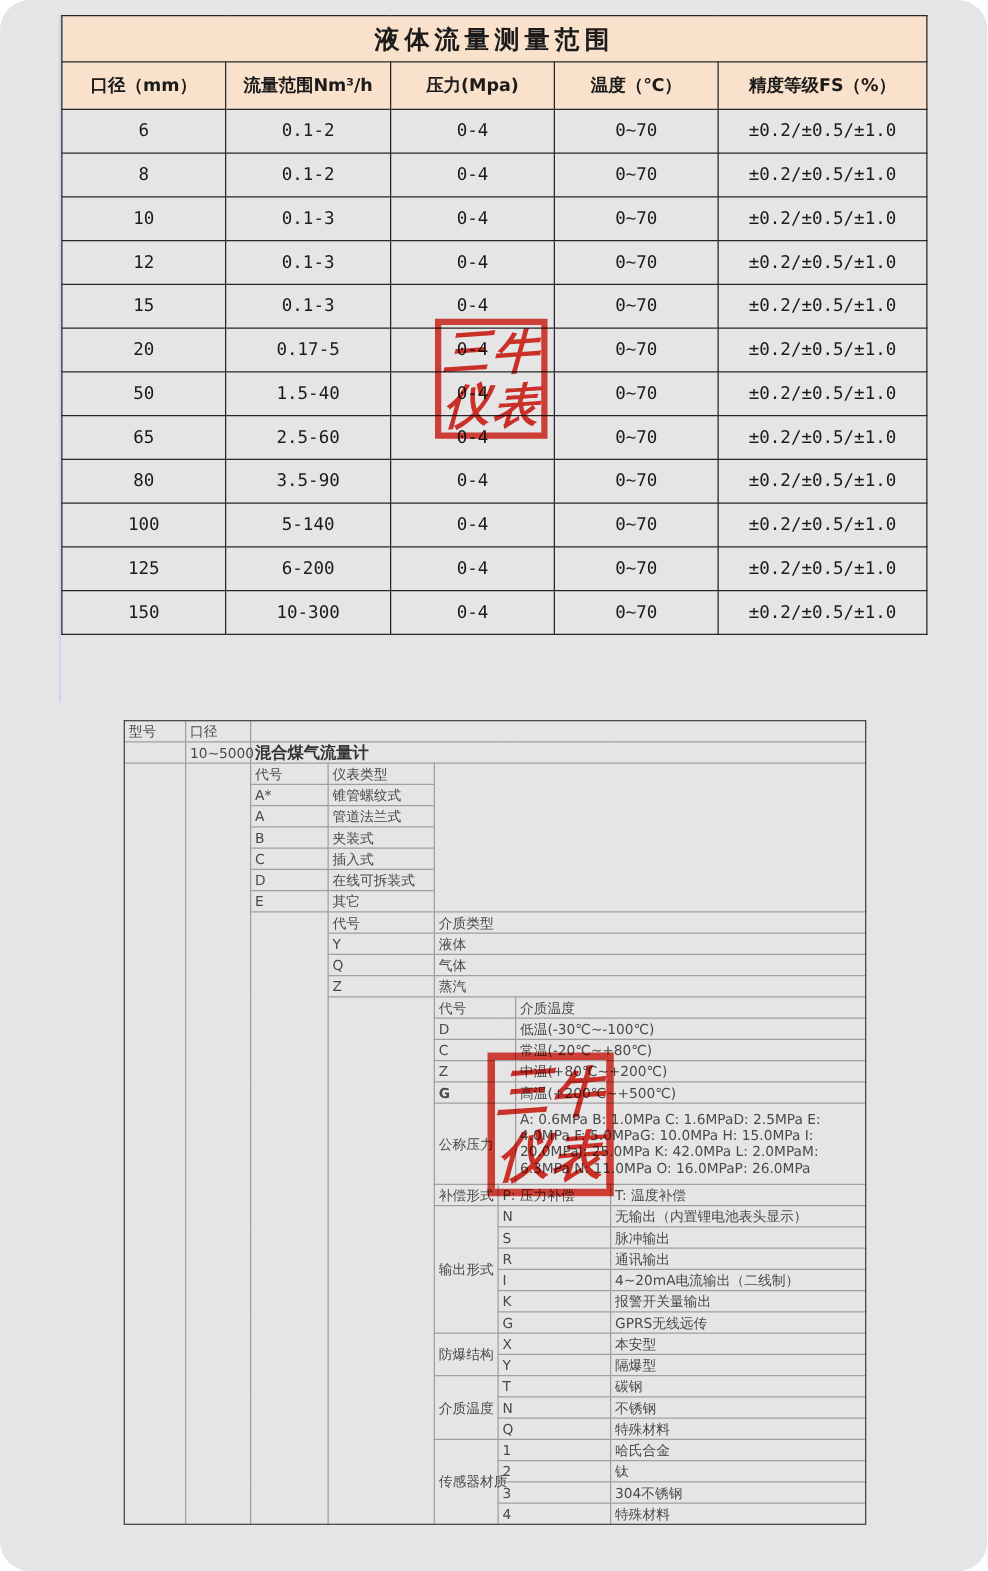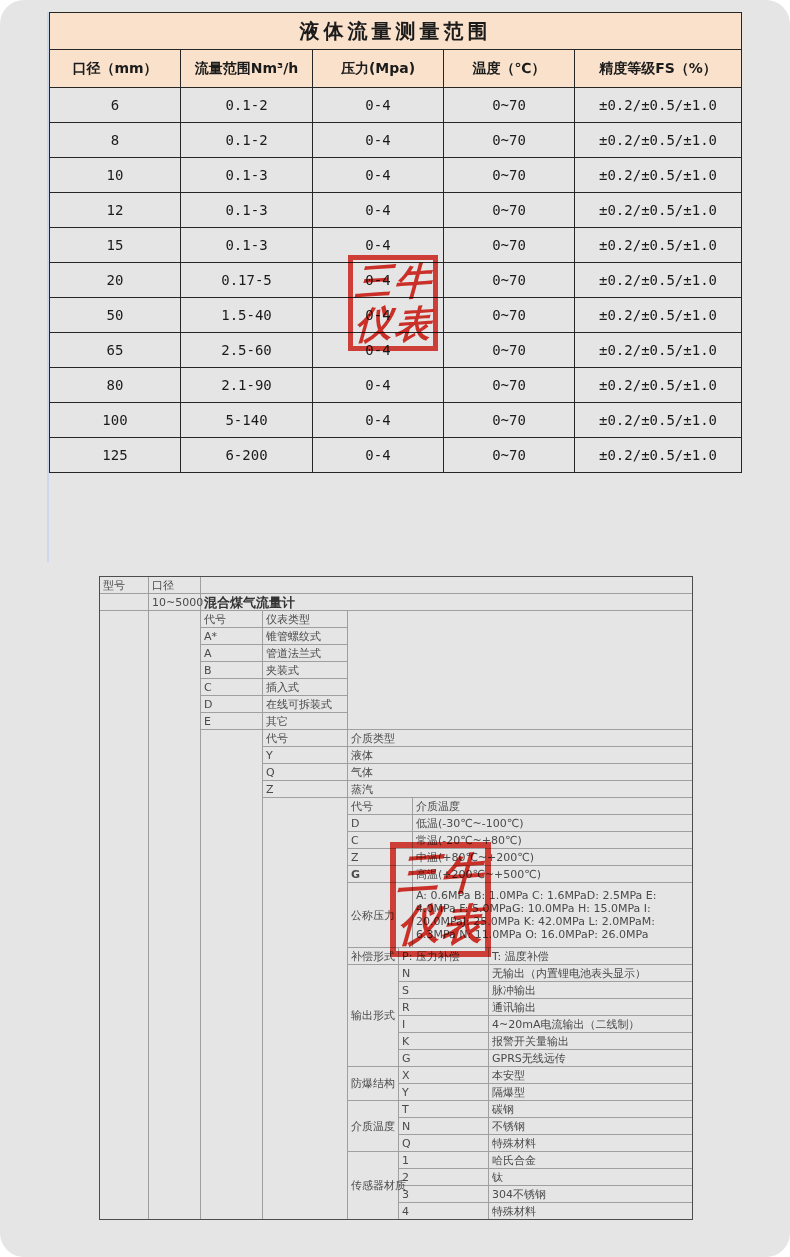--- a/index.html
+++ b/index.html
@@ -124,21 +124,21 @@
         <tr class="data-row">
           <td>65</td>
           <td>2.5-60</td>
           <td>0-4</td>
           <td>0~70</td>
           <td>±0.2/±0.5/±1.0</td>
         </tr>
 
         <tr class="data-row">
           <td>80</td>
-          <td>2.1-90</td>
+          <td>3.5-90</td>
           <td>0-4</td>
           <td>0~70</td>
           <td>±0.2/±0.5/±1.0</td>
         </tr>
 
         <tr class="data-row">
           <td>100</td>
           <td>5-140</td>
           <td>0-4</td>
           <td>0~70</td>
@@ -146,20 +146,27 @@
         </tr>
 
         <tr class="data-row">
           <td>125</td>
           <td>6-200</td>
           <td>0-4</td>
           <td>0~70</td>
           <td>±0.2/±0.5/±1.0</td>
         </tr>
 
+        <tr class="data-row">
+          <td>150</td>
+          <td>10-300</td>
+          <td>0-4</td>
+          <td>0~70</td>
+          <td>±0.2/±0.5/±1.0</td>
+        </tr>
       </tbody>
   </table>
 
   <table class="t2">
     <colgroup>
       <col style="width:49px">
         <col style="width:52px">
         <col style="width:62px">
         <col style="width:85px">
       <col style="width:51px">

